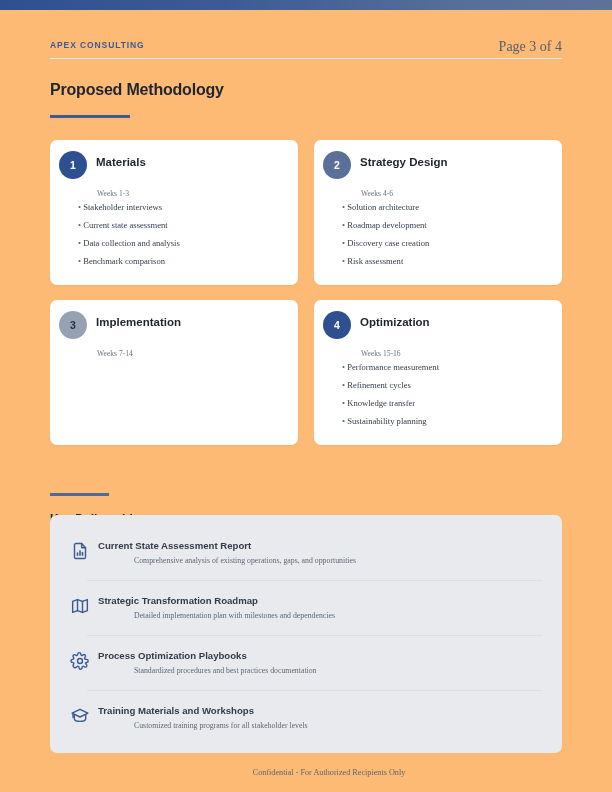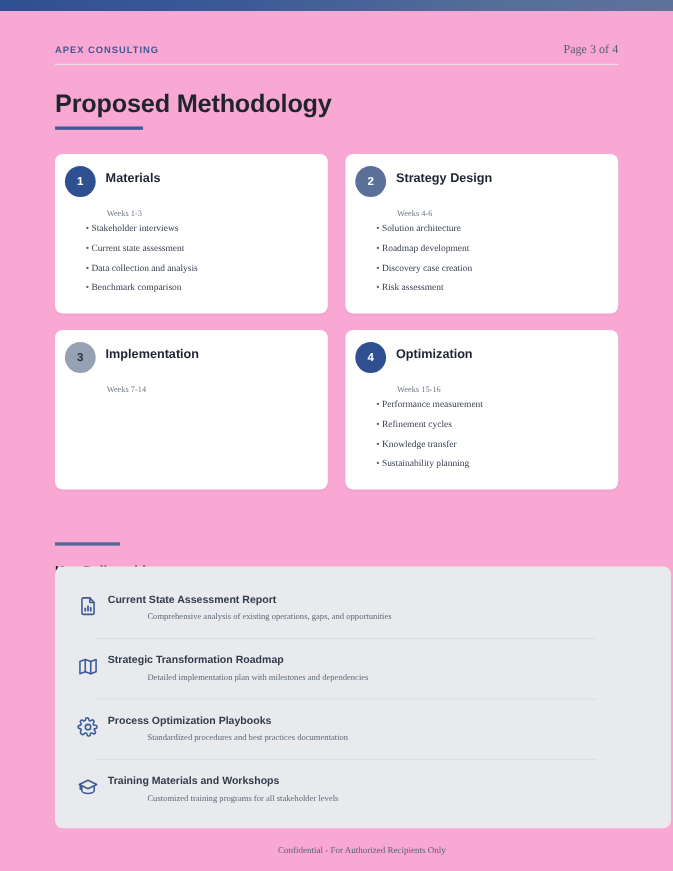--- a/index.html
+++ b/index.html
@@ -10,21 +10,21 @@
     width: 612px;
     height: 792px;
     background: #f7f8fa;
     font-family: "Liberation Sans", sans-serif;
     overflow: hidden;
     position: relative;
   }
   .page {
     position: absolute;
     inset: 0;
-    background: #f9a8d4;
+    background: #fdba74;
   }
   
   .top-bar {
     position: absolute;
     top: 0; left: 0;
     width: 612px;
     height: 10px;
     background: linear-gradient(90deg, #2f5090 0%, #3b5a96 35%, #566f99 75%, #5e7299 100%);
   }
   
@@ -41,39 +41,39 @@
     top: 2px;
     font-size: 8.5px;
     font-weight: bold;
     letter-spacing: 0.9px;
     color: #3b5a96;
   }
   .hdr-page {
     position: absolute;
     right: 0;
     top: 1px;
-    font-size: 11px;
+    font-size: 14px;
     color: #55606e;
     font-family: "Liberation Serif", serif;
     margin-left: 20px;
   }
   .hdr-rule {
     position: absolute;
     left: 0;
     top: 20px;
     width: 512px;
     height: 1px;
     background: #e6e8ec;
   }
   
   .title {
     position: absolute;
     left: 50px;
     top: 81px;
-    font-size: 23px;
+    font-size: 16px;
     font-weight: bold;
     color: #1f2430;
     letter-spacing: -0.2px;
   }
   .title-underline {
     position: absolute;
     left: 50px;
     top: 115px;
     width: 80px;
     height: 3px;
@@ -160,21 +160,21 @@
     left: 50px;
     top: 493px;
     width: 59px;
     height: 2.5px;
     background: #4f6a96;
   }
   .kd-panel {
     position: absolute;
     left: 50px;
     top: 515px;
-    width: 560px;
+    width: 512px;
     height: 238px;
     background: #e9eaee;
     border-radius: 7px;
   }
   .kd-row {
     position: absolute;
     left: 0;
     width: 512px;
     height: 55px;
   }

